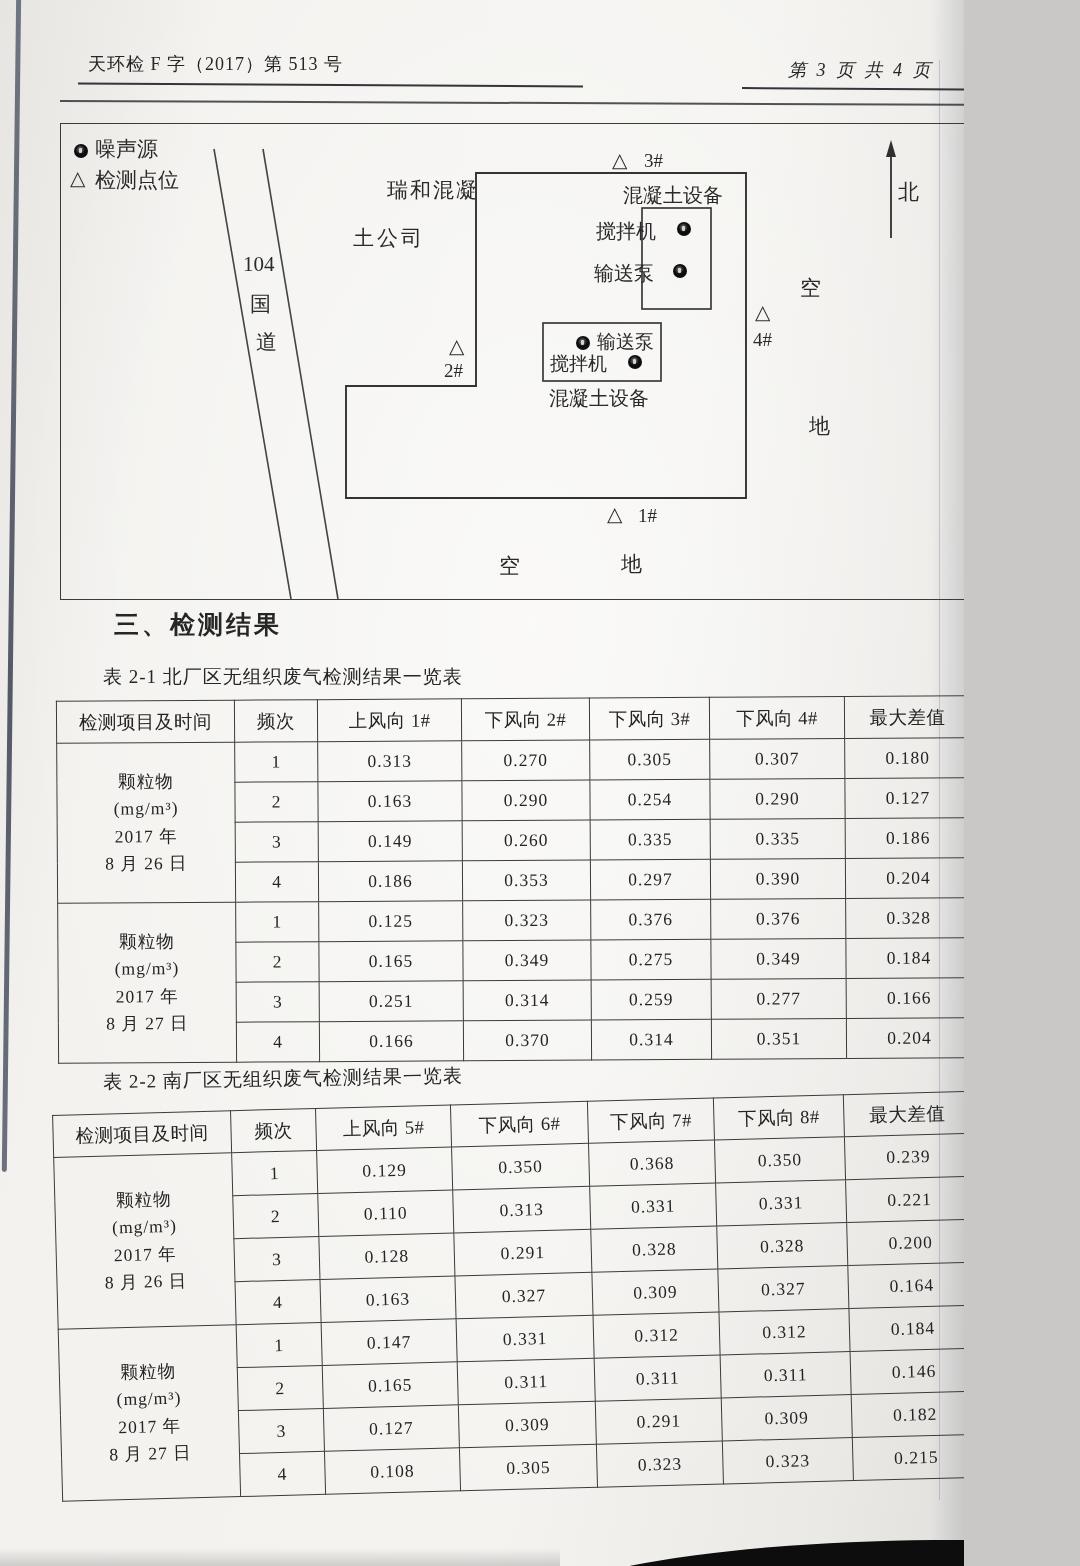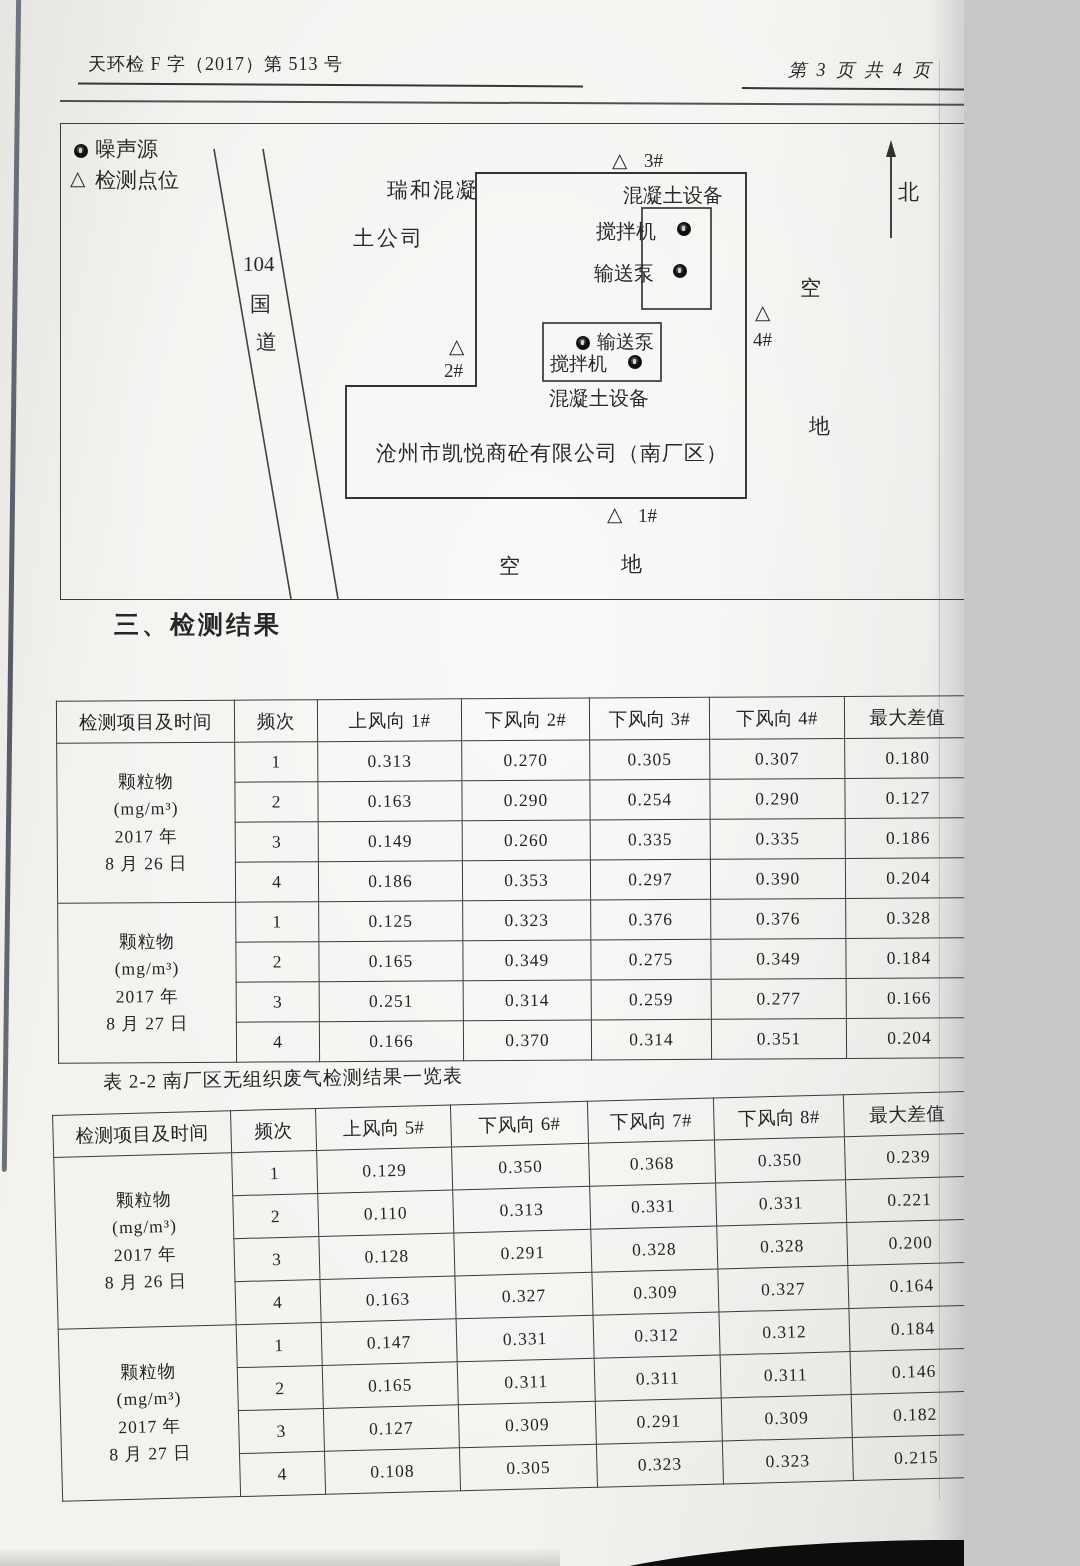--- a/index.html
+++ b/index.html
@@ -131,31 +131,31 @@
     <span class="dlabel" style="left:692px;top:205px;font-size:19px;">4#</span>
 
     <span class="dlabel tri" style="left:388px;top:210px;">△</span>
     <span class="dlabel" style="left:383px;top:236px;font-size:19px;">2#</span>
 
     <div class="ns-dot" style="left:515px;top:212px;"></div>
     <span class="dlabel" style="left:536px;top:205px;font-size:19px;">输送泵</span>
     <span class="dlabel" style="left:489px;top:227px;font-size:19px;">搅拌机</span>
     <div class="ns-dot" style="left:567px;top:231px;"></div>
     <span class="dlabel" style="left:488px;top:261px;font-size:20px;">混凝土设备</span>
-    <span class="dlabel" style="left:315px;top:315px;letter-spacing:1px;">沧州市凯悦商砼有限公司（南厂区）</span>
 
     <span class="dlabel tri" style="left:546px;top:378px;">△</span>
     <span class="dlabel" style="left:577px;top:381px;font-size:19px;">1#</span>
 
     <span class="dlabel" style="left:438px;top:428px;">空</span>
     <span class="dlabel" style="left:560px;top:426px;">地</span>
   </div>
 
   <div class="section-title">三、检测结果</div>
 
+  <div class="tbl-caption cap1">表 2-1 北厂区无组织废气检测结果一览表</div>
   <table class="results t1">
       <colgroup>
         <col style="width: 178px;">
         <col style="width: 83px;">
         <col style="width: 144px;">
         <col style="width: 128px;">
         <col style="width: 120px;">
         <col style="width: 135px;">
         <col style="width: 126px;">
       </colgroup>

